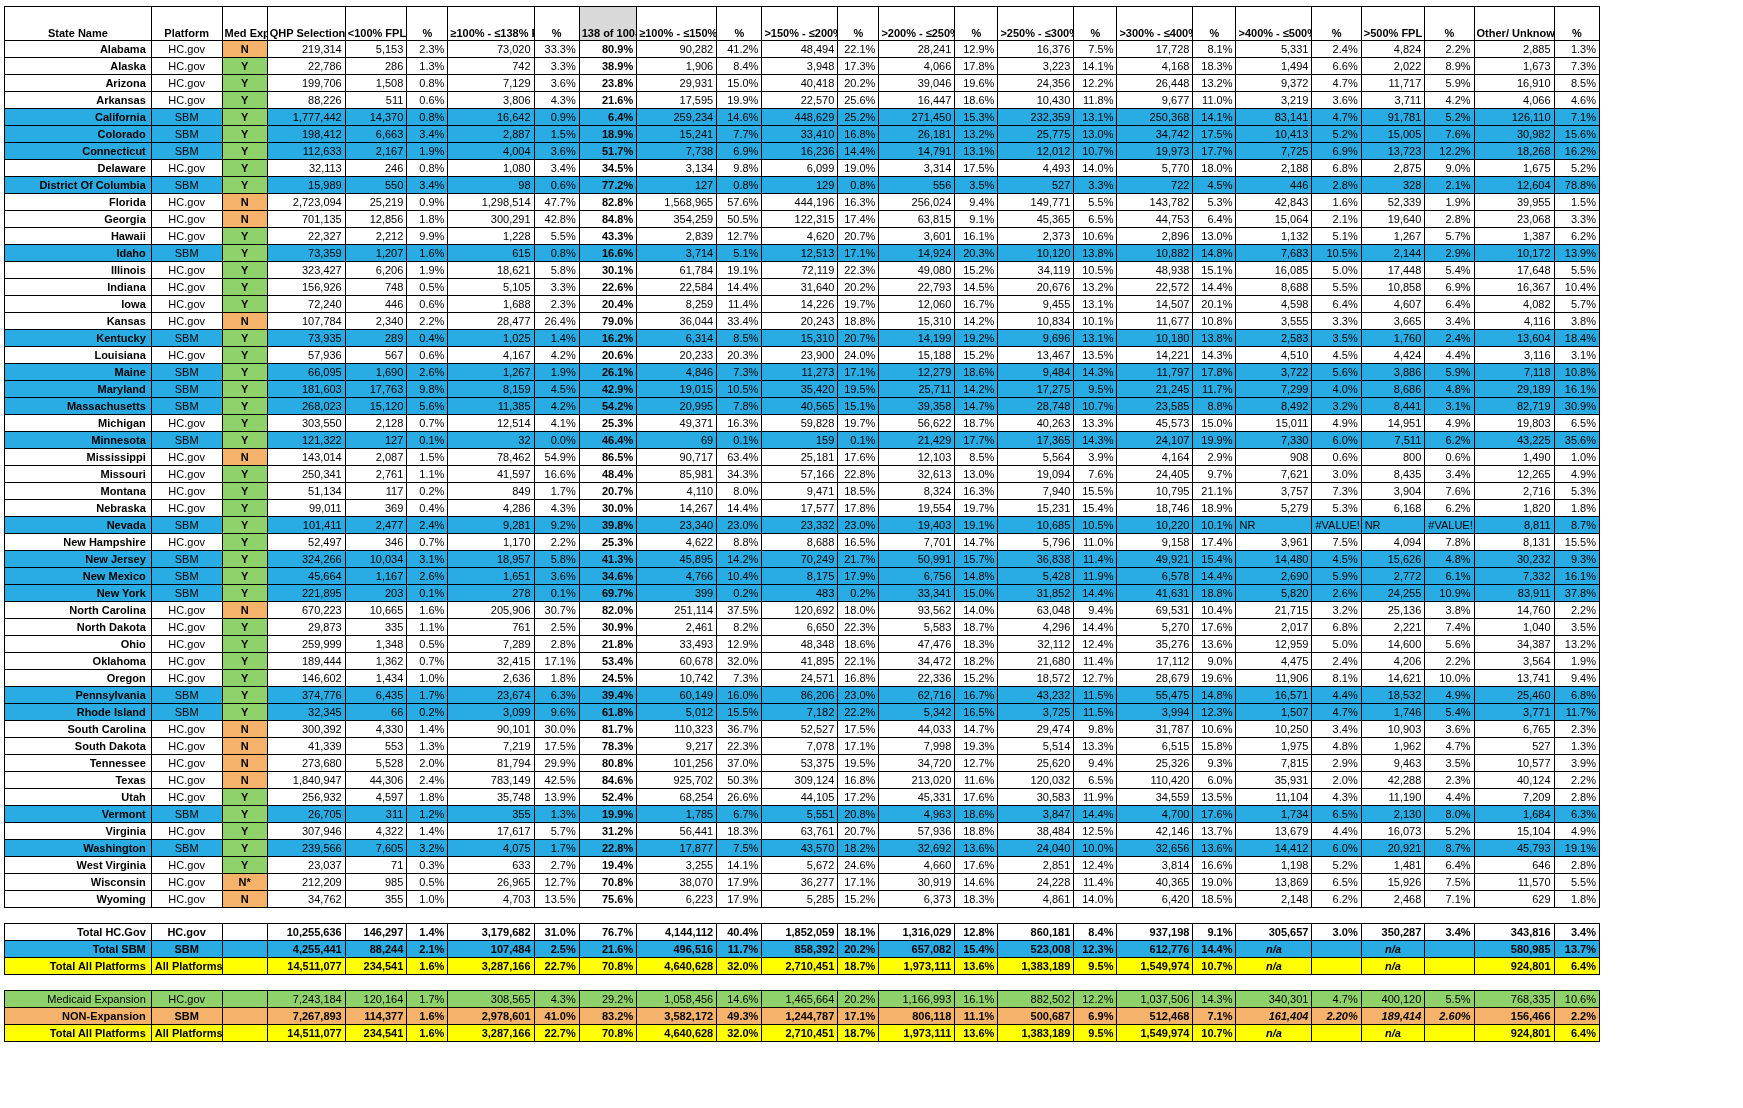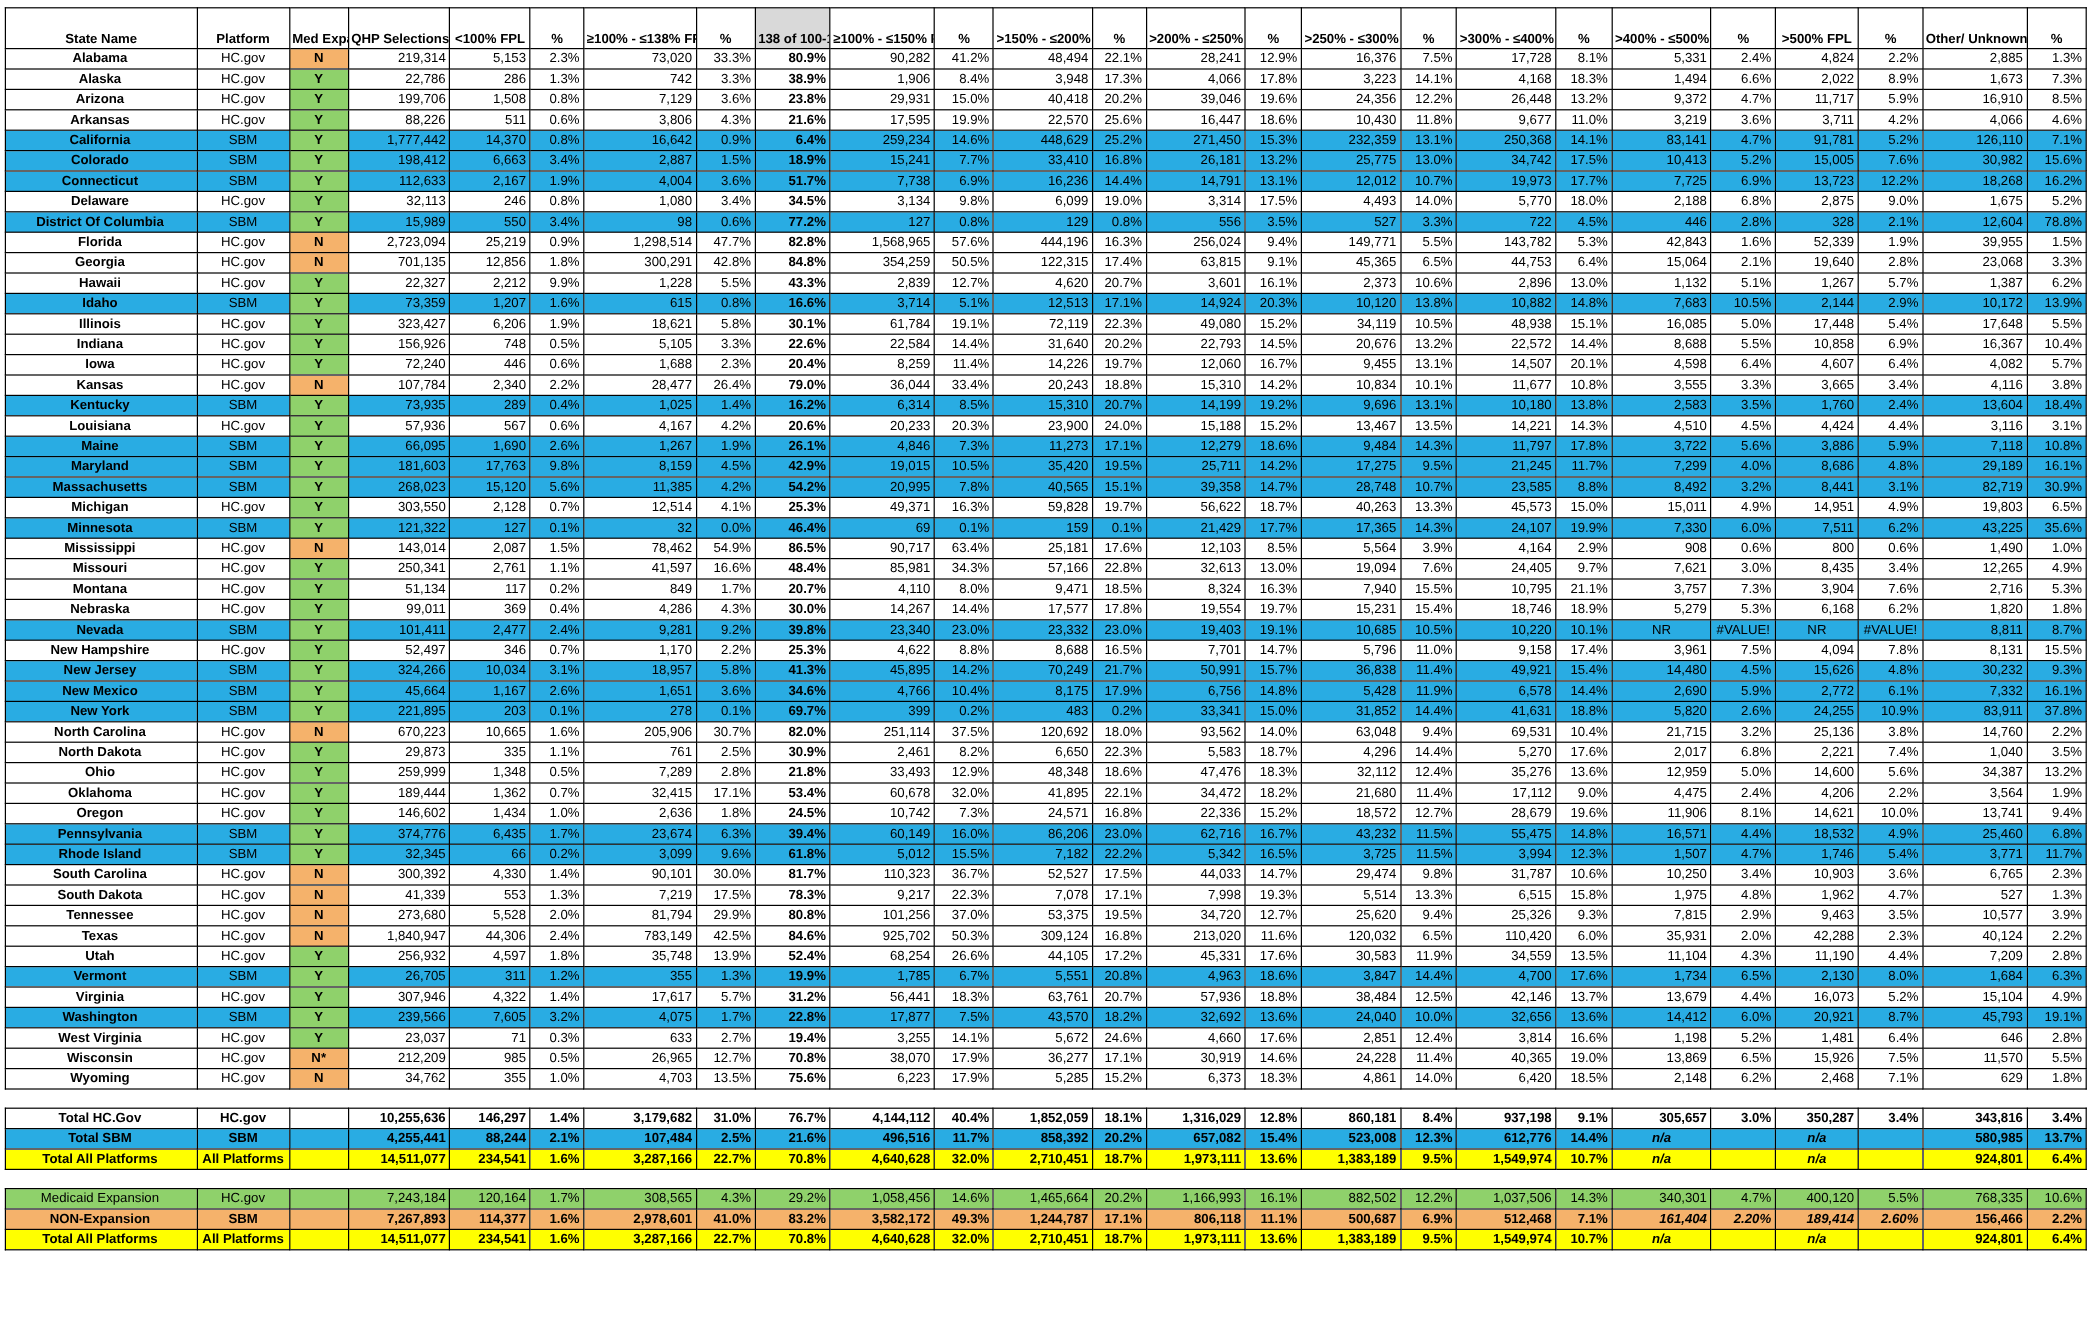--- a/index.html
+++ b/index.html
@@ -5,21 +5,21 @@
   * { box-sizing: border-box; }
   body {
     margin: 0;
     padding: 6px 4px;
     background: #ffffff;
     font-family: "Liberation Sans", sans-serif;
     font-size: 11px;
   }
   table {
     border-collapse: collapse;
-    width: 1735px;
+    width: 1596px;
     table-layout: fixed;
   }
   th, td {
     border: 1px solid #000000;
     padding: 0 3px;
     height: 17px;
     line-height: 16px;
     white-space: nowrap;
     overflow: hidden;
     font-size: 11px;
@@ -29,27 +29,27 @@
     font-weight: bold;
     vertical-align: bottom;
     height: 34px;
     line-height: 12px;
     padding: 1px 2px;
     background: #ffffff;
     font-size: 11px;
   }
   th.hl-head { background: #d9d9d9; }
   td.state {
-    text-align: center;
+    text-align: right;
     font-weight: bold;
     padding-right: 5px;
   }
   td.ctr { text-align: center; }
   td.num { text-align: right; }
-  td.numl { text-align: center; }
+  td.numl { text-align: left; }
   td.ital { font-style: italic; }
   
   tr.sbm td { background: #29ace3; }
   tr.hcgov td { background: #ffffff; }
   
   td.me-y { background: #8fd16b !important; font-weight: bold; }
   td.me-n { background: #f5b26b !important; font-weight: bold; }
   td.col138 { background: #dcdcdc; }
   tr.sbm td.col138 { background: #29ace3; }
   tr.spacer td {

